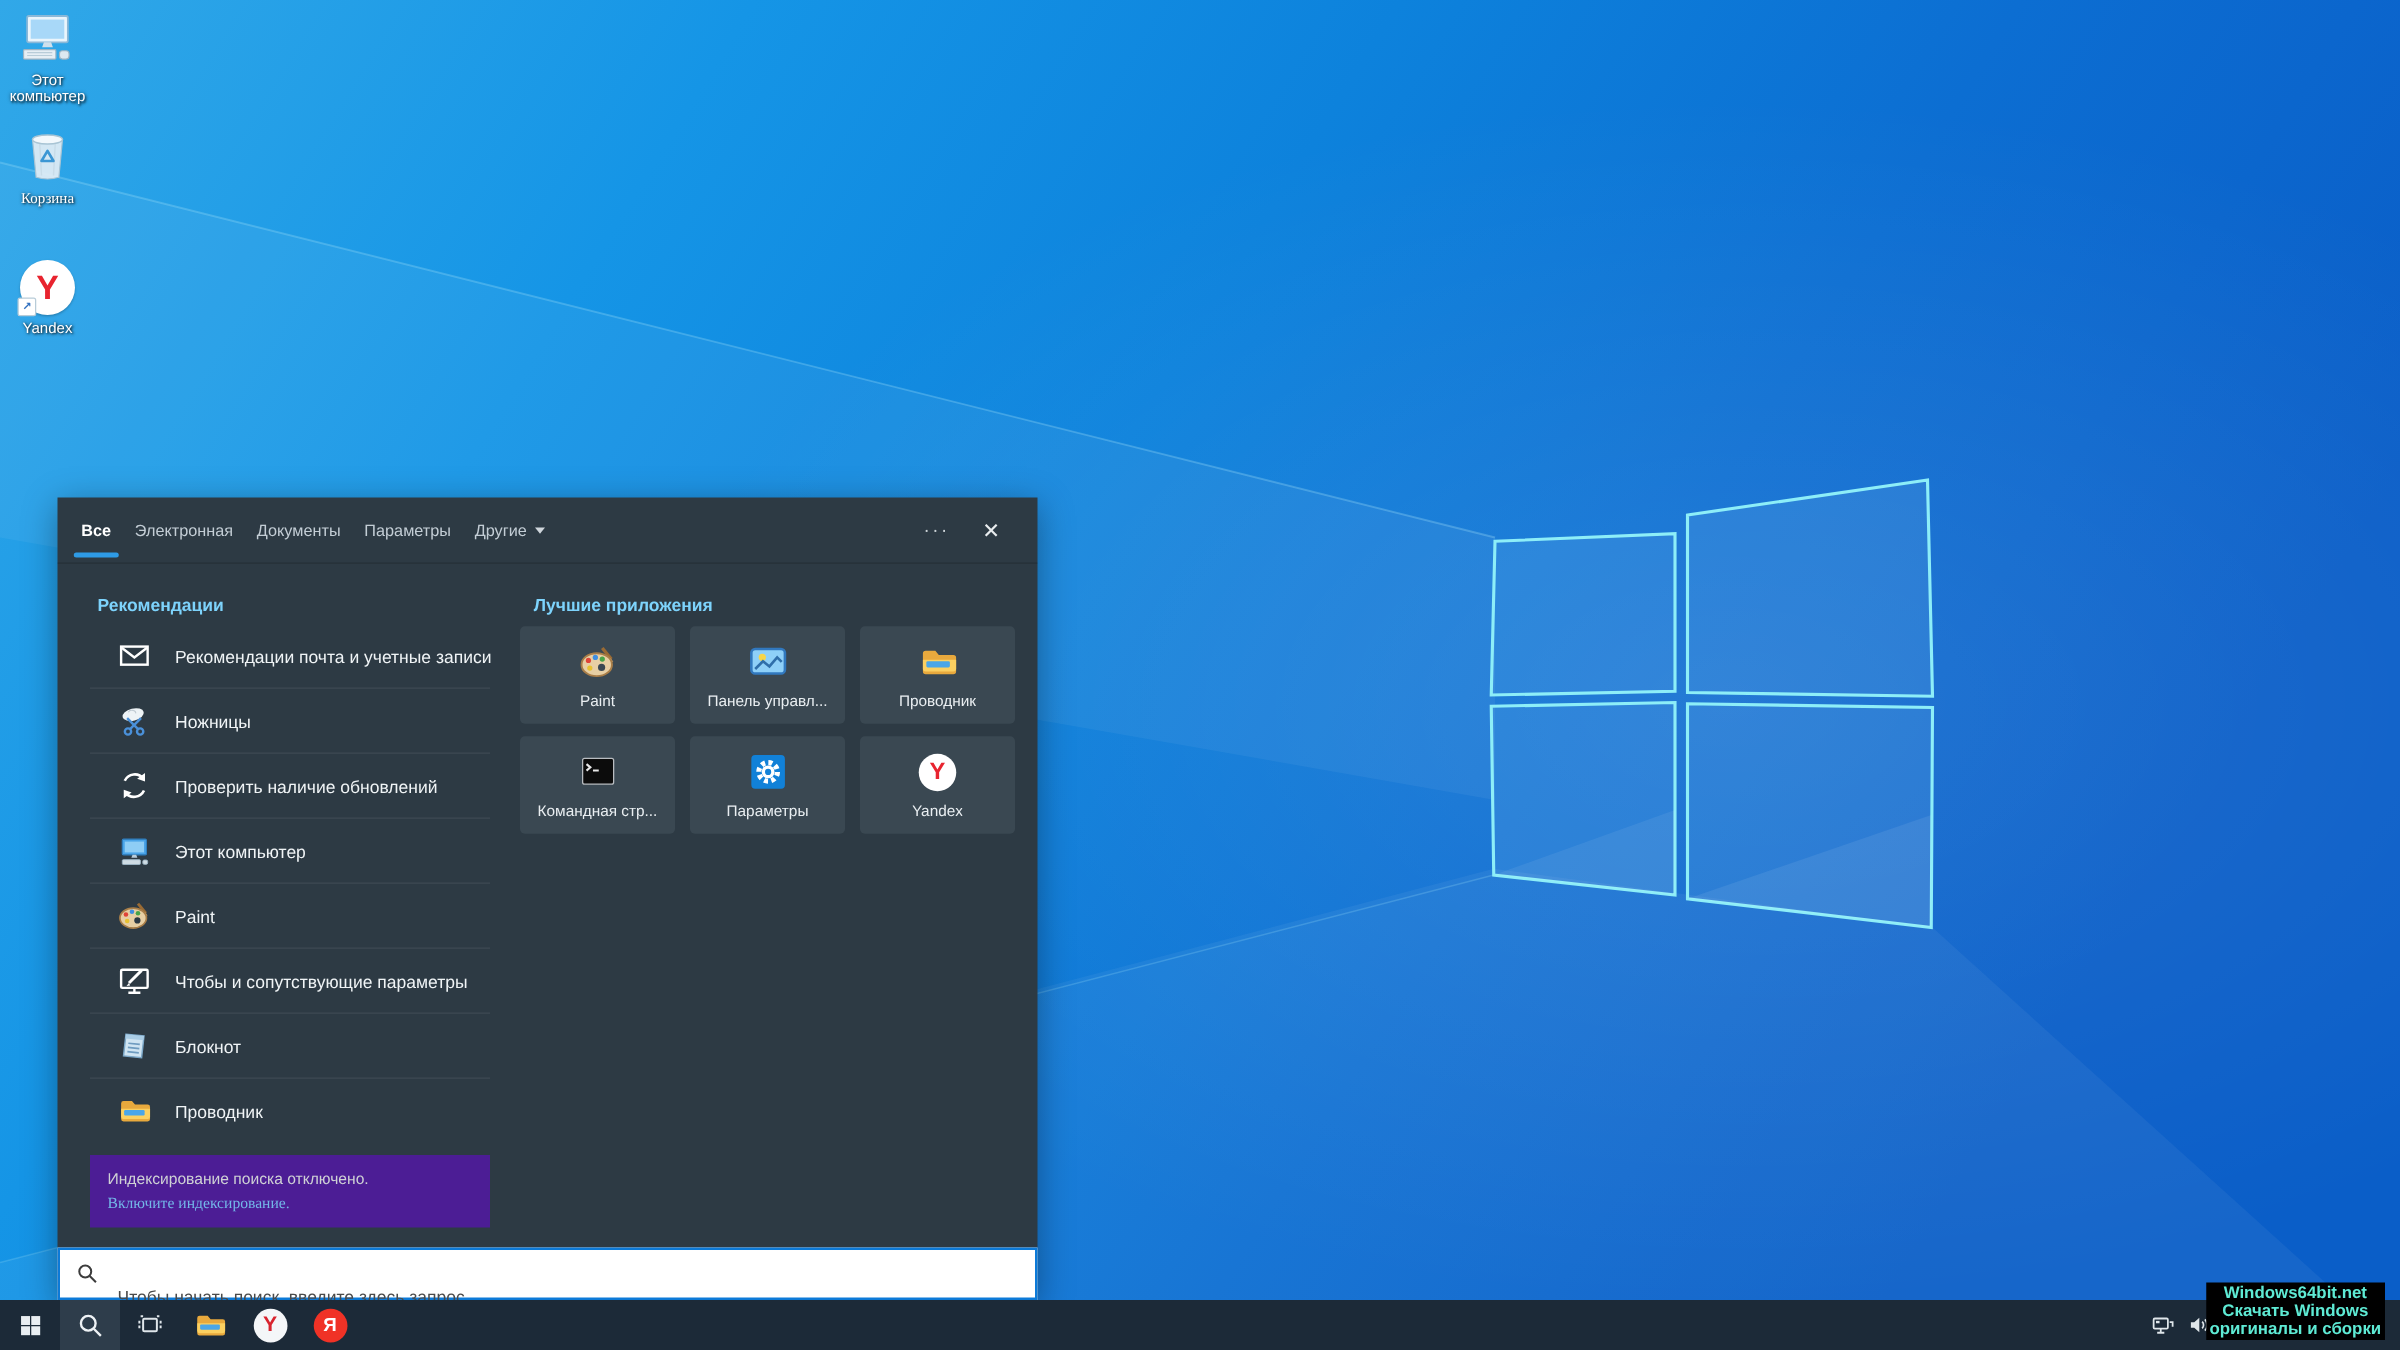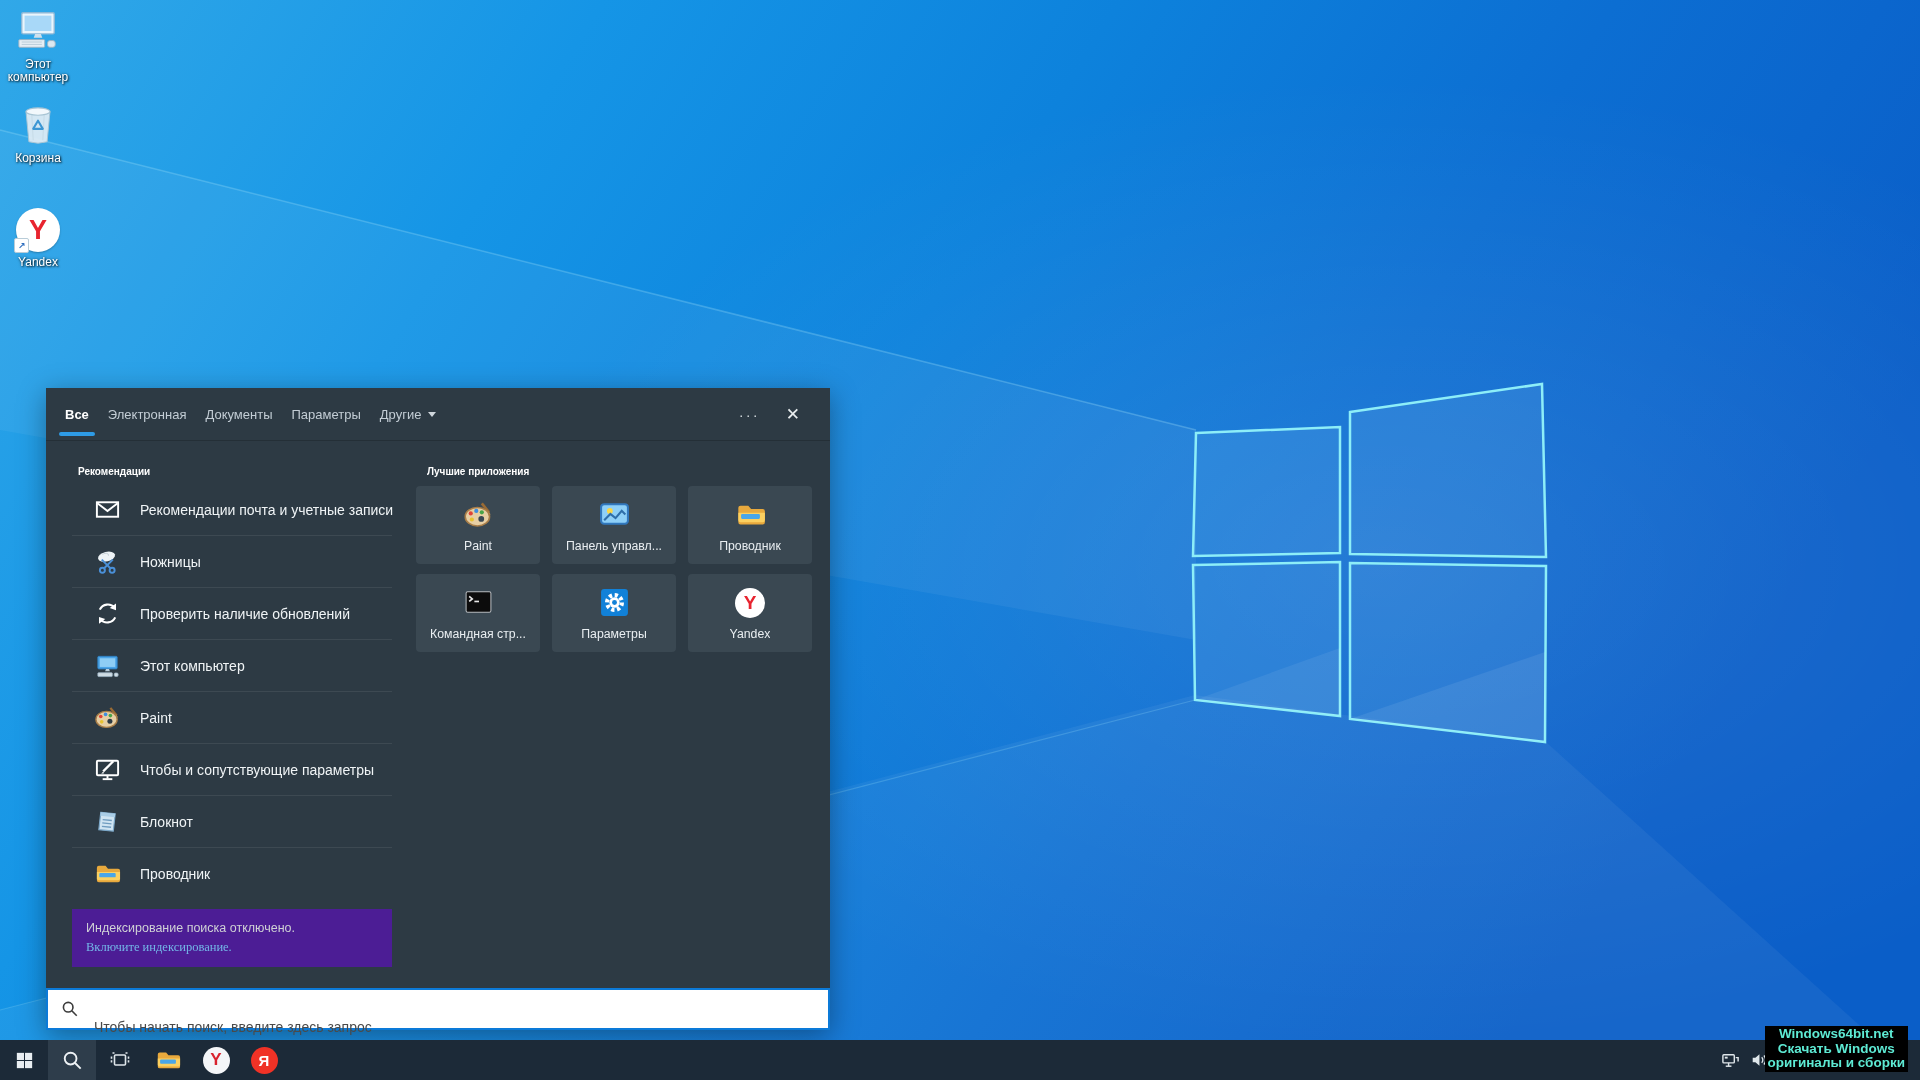--- a/index.html
+++ b/index.html
@@ -30,21 +30,21 @@
     font-size:9px;color:#2f6fbf;font-weight:bold;
   }
   
   .watermark{
     position:absolute;right:12px;top:1026px;z-index:60;background:#000;color:#5eead4;
     font-weight:bold;font-size:13.5px;line-height:14.5px;text-align:center;
     padding:1px 3px;white-space:nowrap;
   }
   
   .search-panel{
-    position:absolute;left:46px;top:388px;width:784px;height:642px;z-index:10;
+    position:absolute;left:46px;top:398px;width:784px;height:642px;z-index:10;
     background:#2d3a44;color:#eef2f5;box-shadow:0 6px 26px rgba(0,0,0,.35);
     display:flex;flex-direction:column;
   }
   .panel-tabs{
     height:52px;flex:0 0 52px;display:flex;align-items:center;
     padding:0 24px 0 19px;border-bottom:1px solid rgba(0,0,0,.18);
   }
   .tab{
     height:100%;display:flex;align-items:center;position:relative;
     margin-right:19px;font-size:13px;color:#c3cdd5;cursor:pointer;white-space:nowrap;
@@ -54,21 +54,21 @@
     content:"";position:absolute;left:-6px;right:-6px;bottom:4px;height:4px;
     background:#2e9be6;border-radius:2px;
   }
   .chev{width:0;height:0;border-left:4.5px solid transparent;border-right:4.5px solid transparent;
     border-top:5px solid #cfd6dc;margin-left:7px;}
   .header-spacer{flex:1;}
   .hdr-dots{color:#cfd6da;font-size:15px;letter-spacing:2px;cursor:pointer;padding:4px 6px;}
   .hdr-close{color:#e9edef;font-size:17px;font-weight:300;cursor:pointer;padding:2px 6px;margin-left:14px;}
   .panel-body{flex:1;display:flex;}
   .left-col{width:320px;margin-left:26px;flex:0 0 320px;}
-  .section-title{margin-top:25px;font-size:10px;font-weight:bold;color:#ffffff;padding-left:6px;}
+  .section-title{margin-top:25px;font-size:14px;font-weight:bold;color:#7dd3fc;padding-left:6px;}
   .rec-list{margin-top:7px;}
   .rec-row{
     height:51px;display:flex;align-items:center;padding-left:22px;cursor:pointer;
   }
   .rec-row + .rec-row{border-top:1px solid rgba(255,255,255,.08);}
   .rec-icon{width:27px;height:27px;flex:0 0 27px;display:flex;align-items:center;justify-content:center;}
   .rec-label{margin-left:19px;font-size:14px;color:#f0f4f6;white-space:nowrap;}
   .notice{
     margin-top:10px;background:#4c1d95;padding:12px 14px;width:292px;
   }
@@ -147,21 +147,21 @@
       <rect x="10" y="8" width="28" height="16" fill="#a8d8f8"></rect>
       <path d="M21 27 h6 l1.5 4 h-9 z" fill="#cfe0ec"></path>
       <rect x="4" y="33" width="27" height="8" rx="1" fill="#e6eef4" stroke="#9cb4c4"></rect>
       <path d="M7 35.5 h21 M7 38 h21" stroke="#b8ccd8" stroke-width="1"></path>
       <rect x="34" y="34" width="8" height="7" rx="2.5" fill="#dde8f0" stroke="#9cb4c4"></rect>
     </svg>
   </div>
   <div class="di-label">Этот компьютер</div>
 </div>
 
-<div class="desktop-icon" style="top:100px;">
+<div class="desktop-icon" style="top:100px;font-family:Liberation Serif, serif;">
   <div class="di-art">
     <svg width="46" height="46" viewBox="0 0 48 48">
       <path d="M11.5 10 L36.5 10 L33.5 41.5 Q24 44.5 14.5 41.5 Z" fill="#e2edf4" fill-opacity="0.92" stroke="#a8c4d4"></path>
       <path d="M17.5 13 L19 40 M30.5 13 L29 40" stroke="#c8dce8" stroke-width="1.2" fill="none"></path>
       <ellipse cx="24" cy="10" rx="12.5" ry="3.8" fill="#f2f8fc" stroke="#a8c4d4" stroke-width="1.2"></ellipse>
       <path d="M24 19.5 l5 8.5 h-10 z" fill="none" stroke="#3c97d4" stroke-width="2.2" stroke-linejoin="round"></path>
     </svg>
   </div>
   <div class="di-label">Корзина</div>
 </div>

